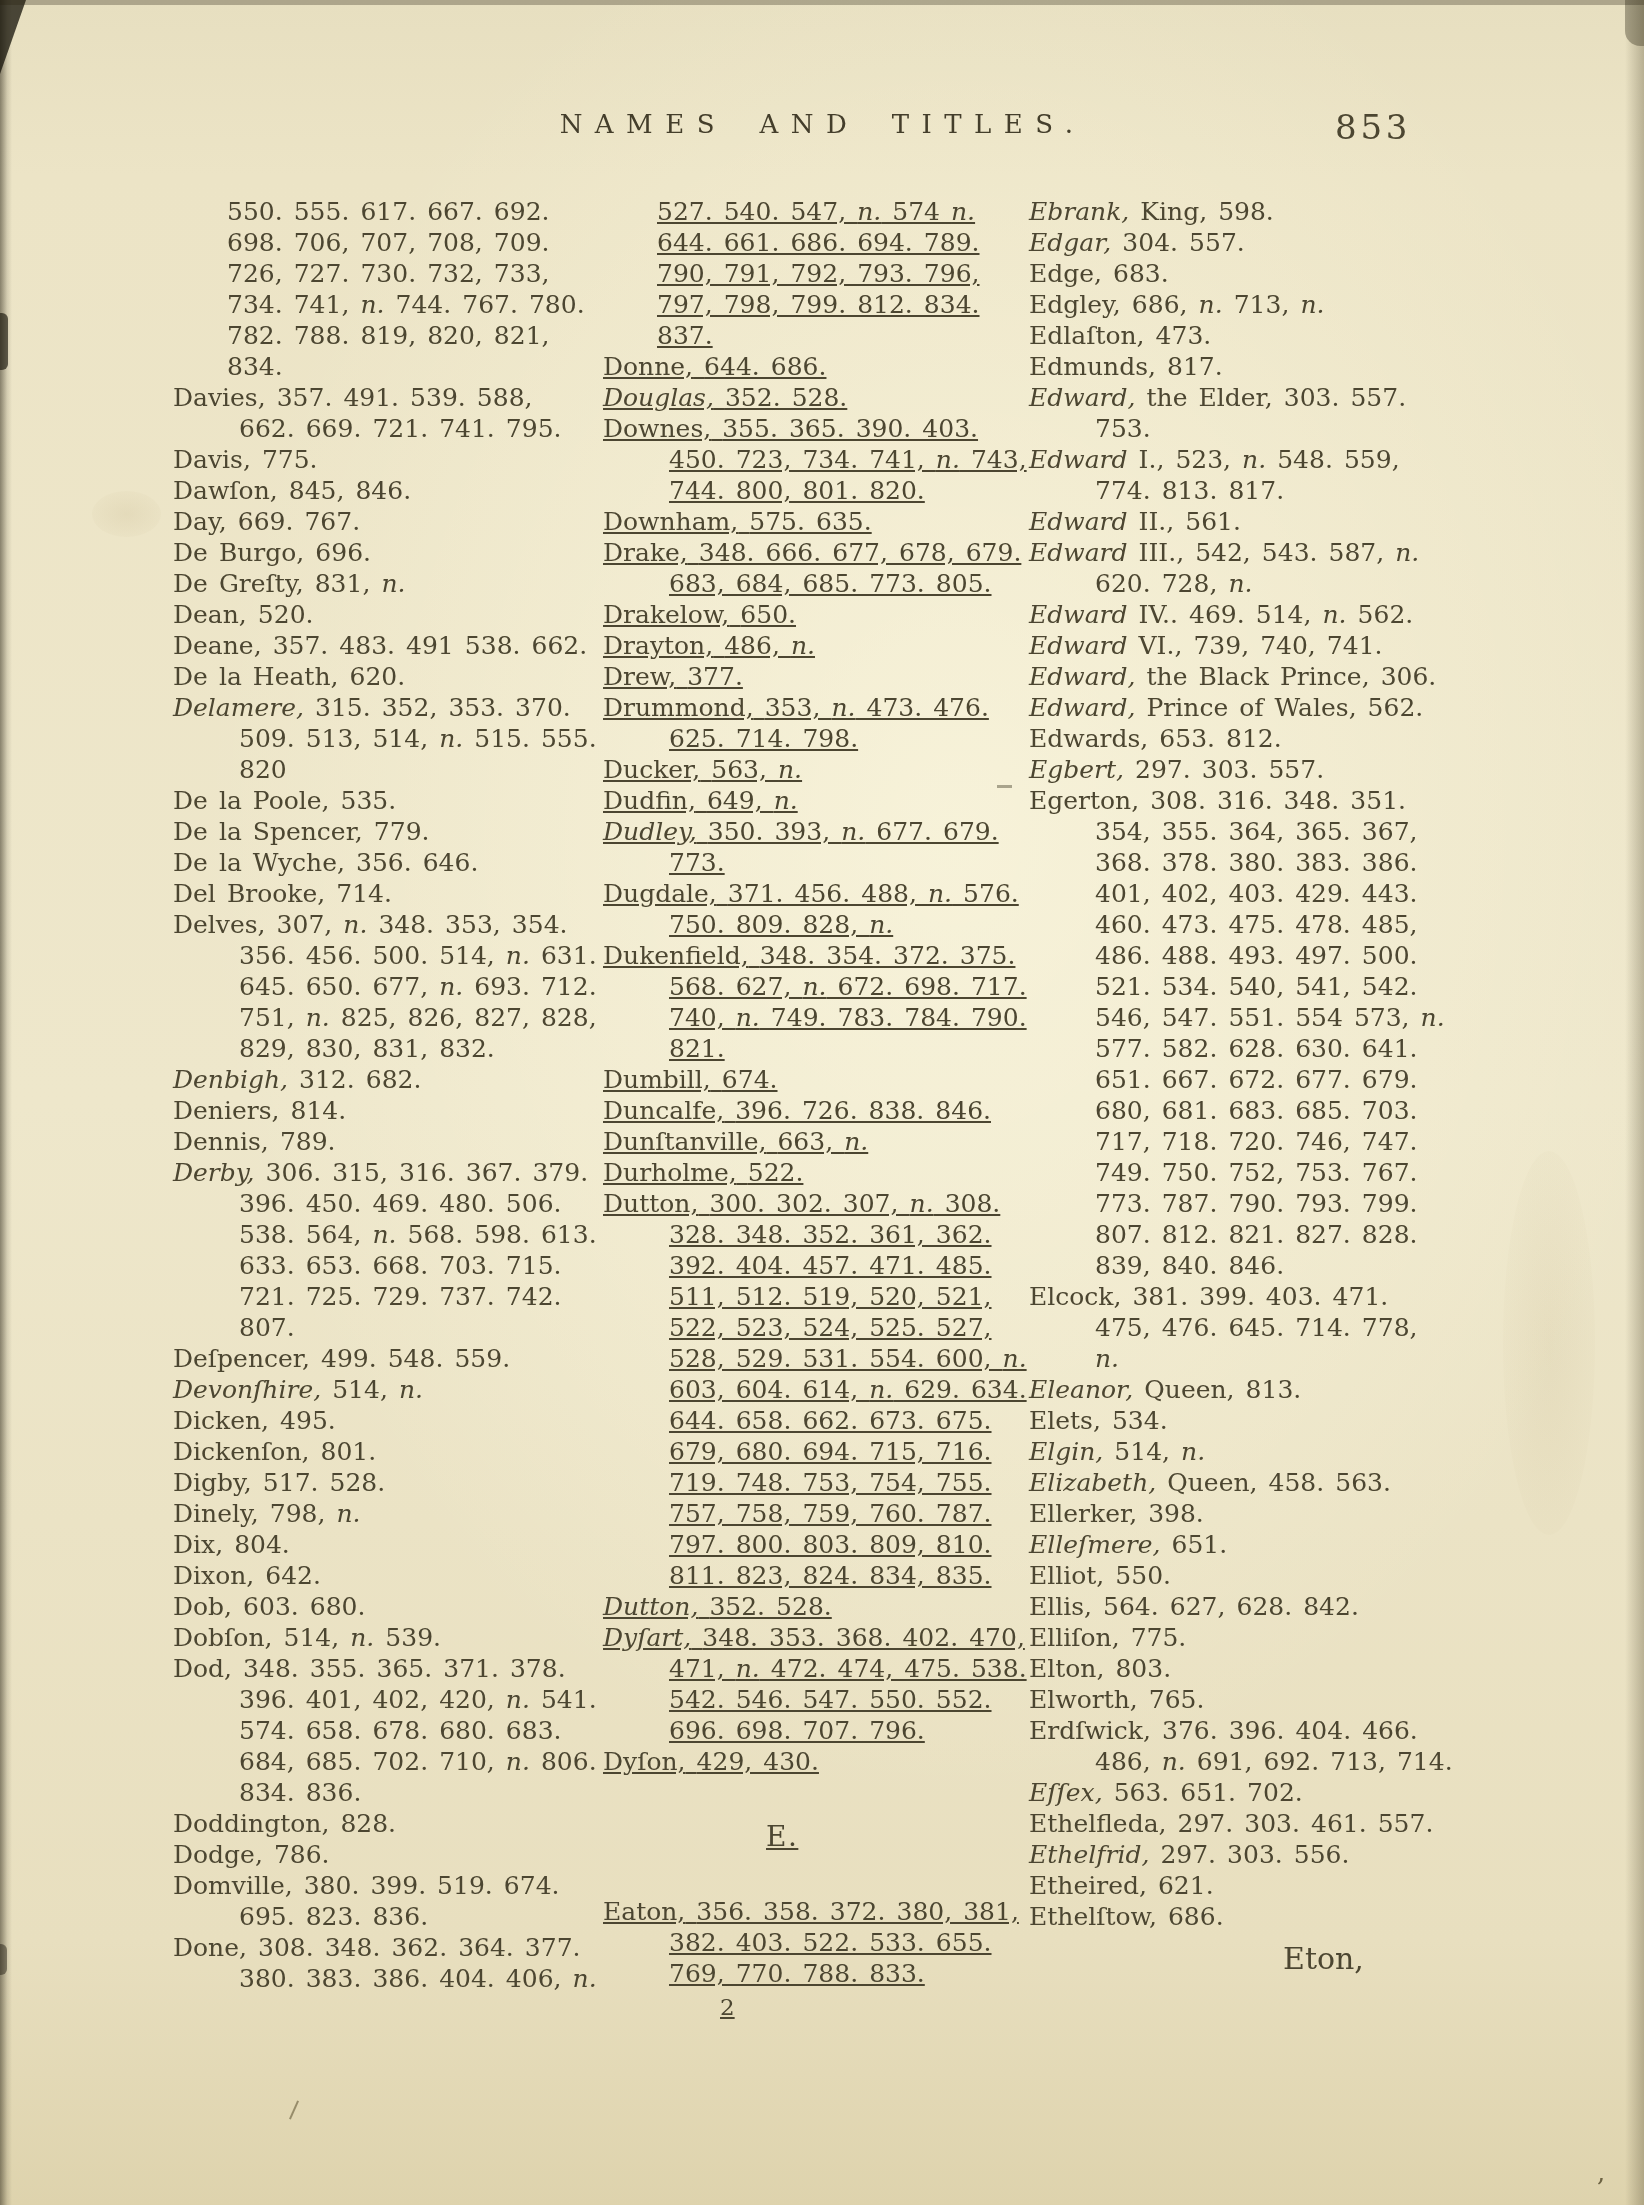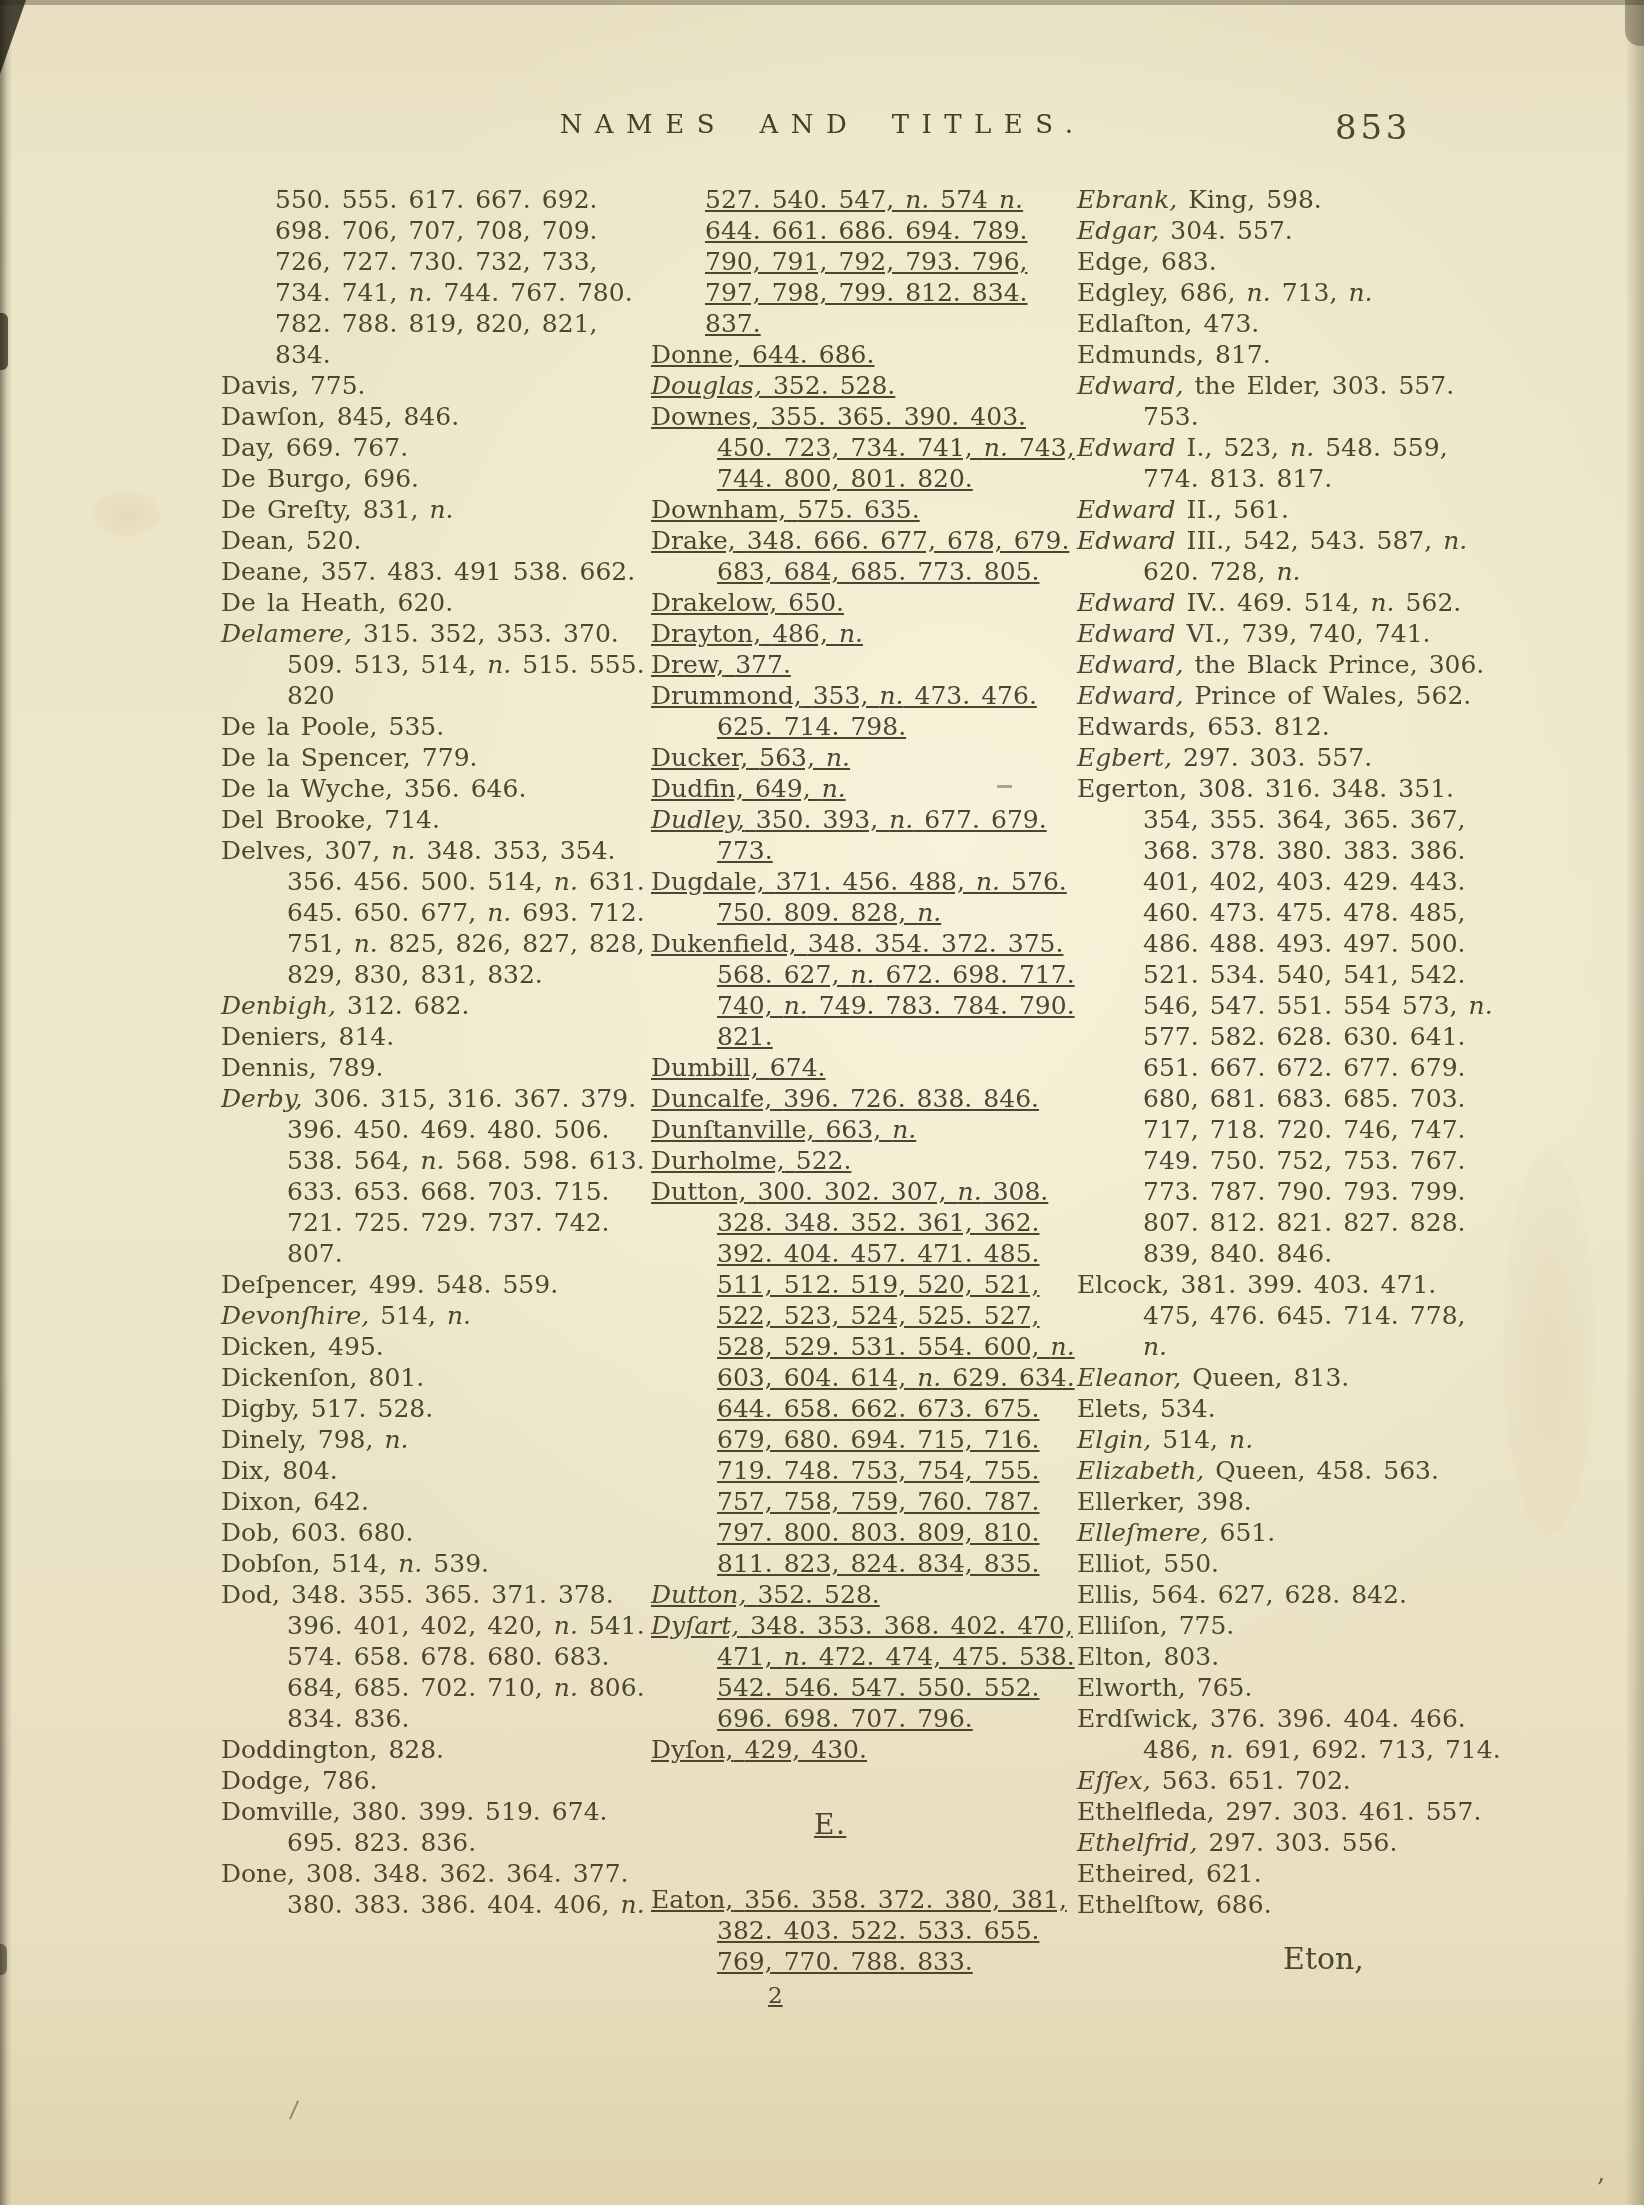--- a/index.html
+++ b/index.html
@@ -34,21 +34,21 @@
     background:radial-gradient(rgba(150,125,70,0.10), rgba(150,125,70,0)); }
   .stain-b { position:absolute; left:1503px; top:1151px; width:92px; height:384px; border-radius:50%;
     background:radial-gradient(rgba(150,125,70,0.08), rgba(150,125,70,0)); }
 
   .header-title {
     position:absolute; left:0; top:109px; width:1645px; text-align:center;
     font-size:26px; letter-spacing:0.48em; word-spacing:0.45em; color:#443e2b;
   }
   .page-number { position:absolute; left:1299px; top:107px; font-size:34px; letter-spacing:3.8px; color:#4c4631;margin-left:36px; }
 
-  .column { position:absolute; top:184px; font-size:25px; line-height:31px; word-spacing:3.1px;margin-left:48px; }
+  .column { position:absolute; top:196px; font-size:25px; line-height:31px; word-spacing:3.1px; }
   .col-1 { left:173px;  width:430px; }
   .col-2 { left:603px;  width:428px;text-decoration:underline; }
   .col-3 { left:1029px; width:496px; }
 
   .line { white-space:nowrap; }
   .line.cont { padding-left:66px; }
   .line.cont-block { padding-left:54px; }
   .name.it { font-style:italic; }
   .line i { font-style:italic; }
 
@@ -77,20 +77,24 @@
   <div class="page-number">853</div>
 
   <div class="column col-1">
       <div class="entry">
         <div class="line first cont-block"><span class="pages">550. 555. 617. 667. 692.</span></div>
         <div class="line cont cont-block"><span class="pages">698. 706, 707, 708, 709.</span></div>
         <div class="line cont cont-block"><span class="pages">726, 727. 730. 732, 733,</span></div>
         <div class="line cont cont-block"><span class="pages">734. 741, <i>n.</i> 744. 767. 780.</span></div>
         <div class="line cont cont-block"><span class="pages">782. 788. 819, 820, 821,</span></div>
         <div class="line cont cont-block"><span class="pages">834.</span></div>
+      </div>
+      <div class="entry">
+        <div class="line first"><span class="name">Davies,</span> <span class="pages">357. 491. 539. 588,</span></div>
+        <div class="line cont"><span class="pages">662. 669. 721. 741. 795.</span></div>
       </div>
       <div class="entry">
         <div class="line first"><span class="name">Davis,</span> <span class="pages">775.</span></div>
       </div>
       <div class="entry">
         <div class="line first"><span class="name">Dawſon,</span> <span class="pages">845, 846.</span></div>
       </div>
       <div class="entry">
         <div class="line first"><span class="name">Day,</span> <span class="pages">669. 767.</span></div>
       </div>

